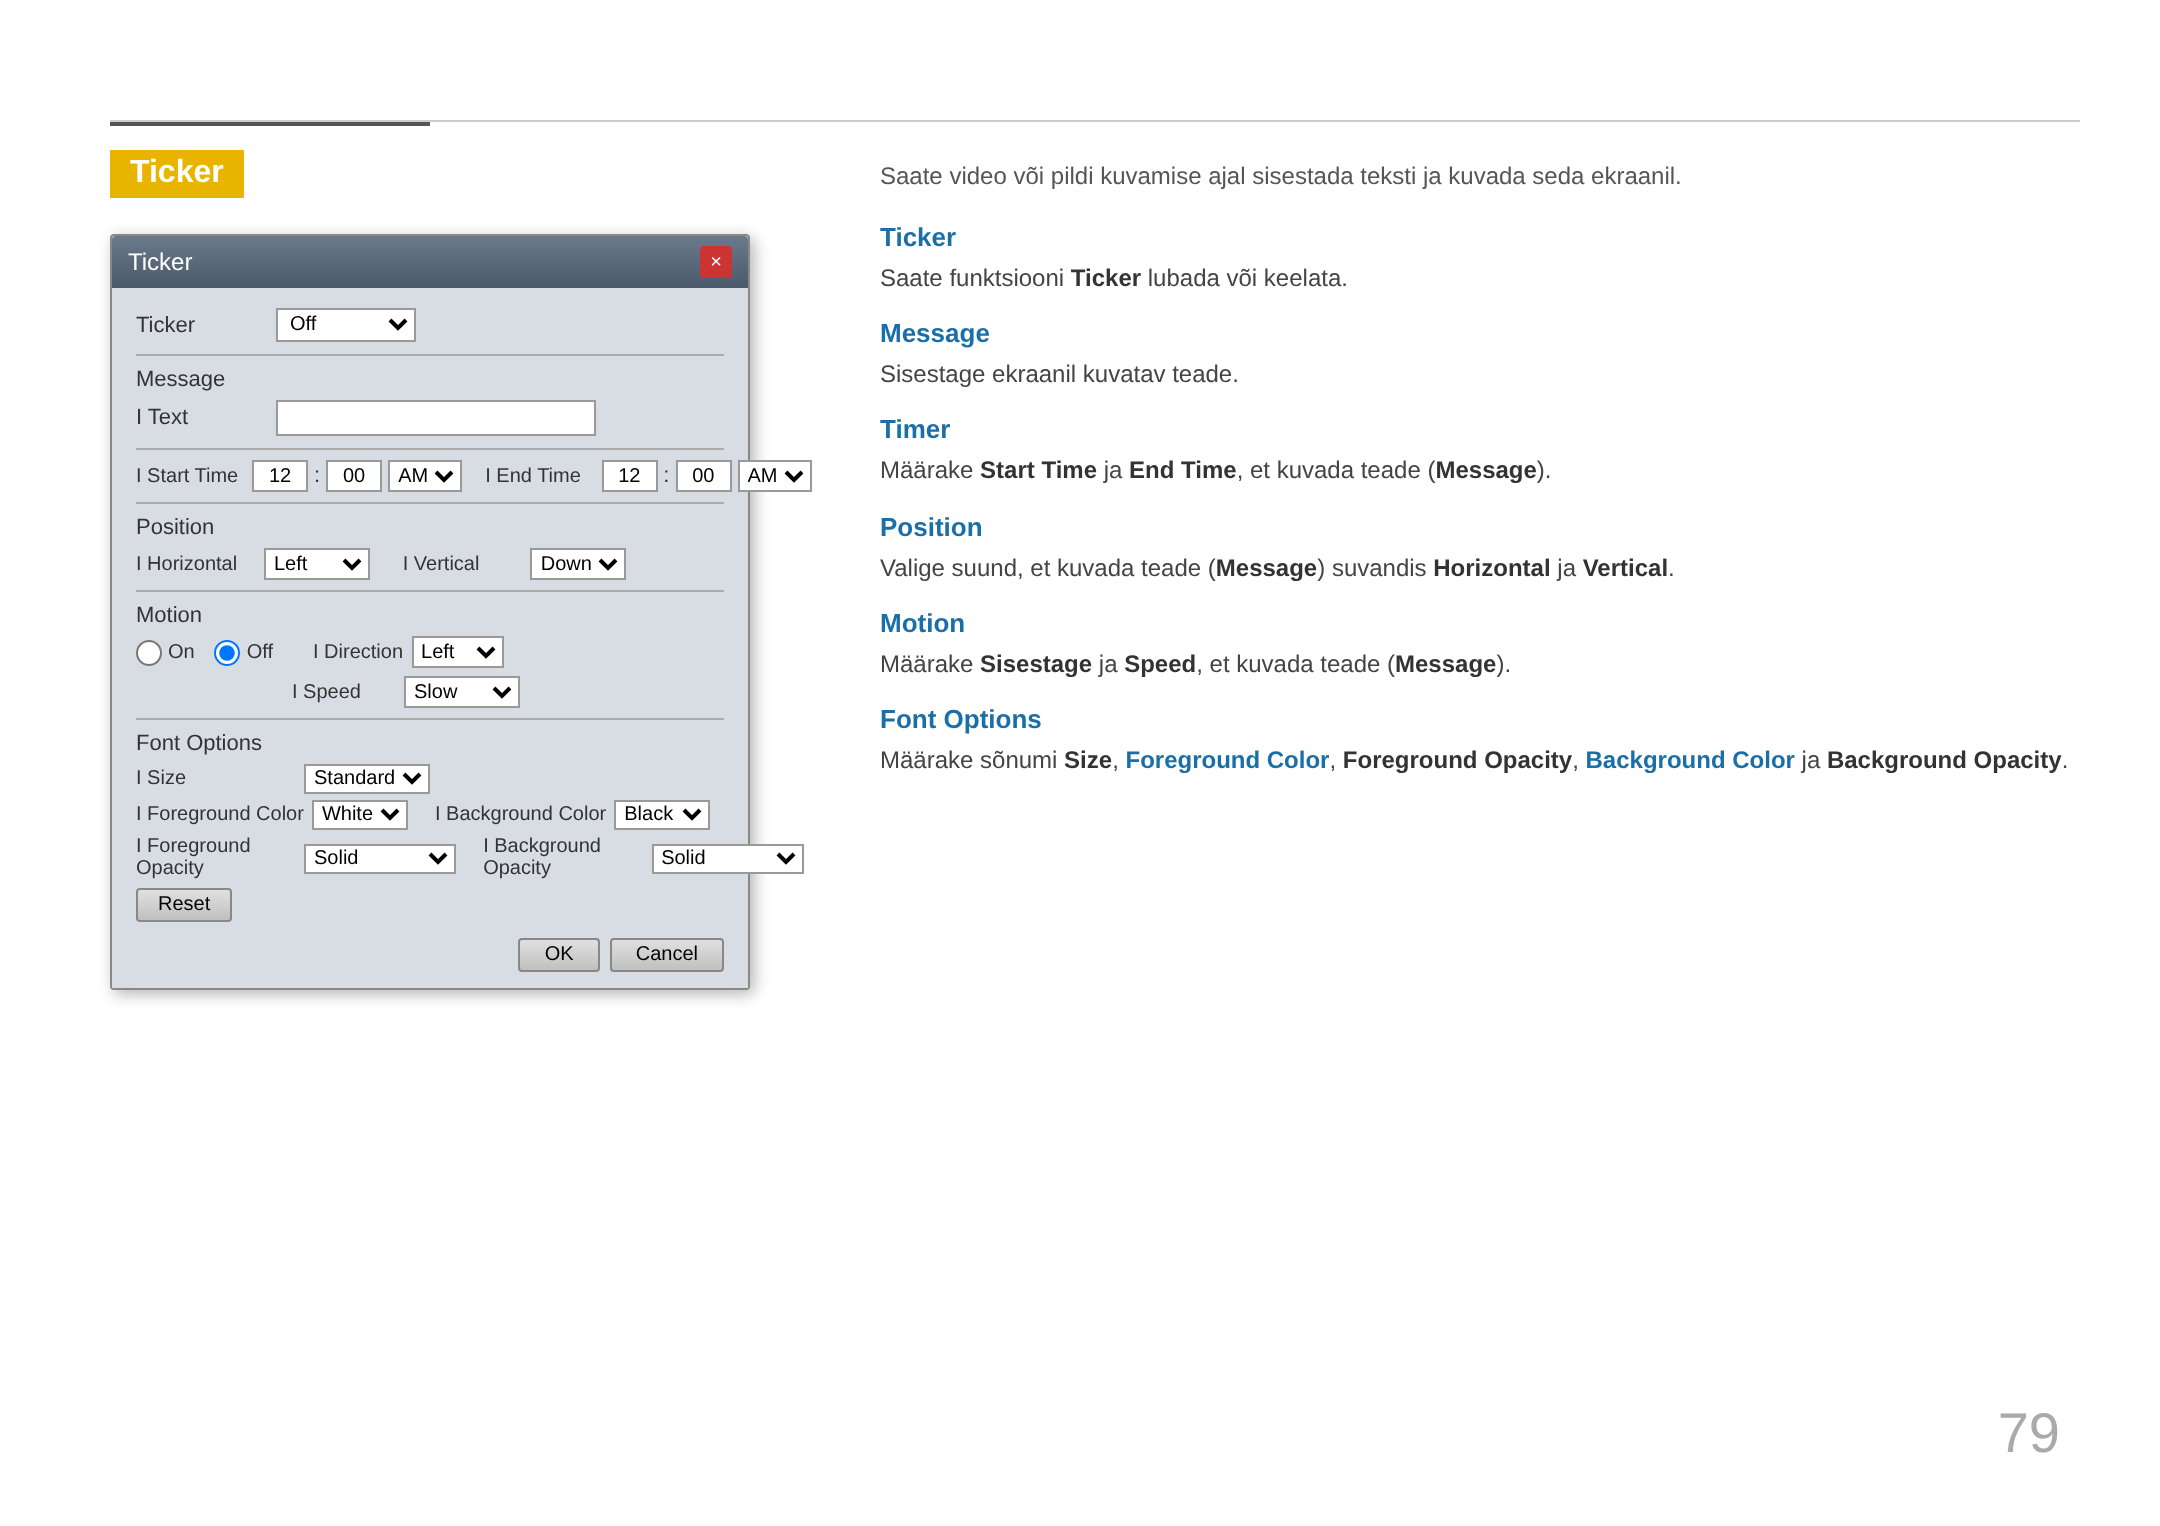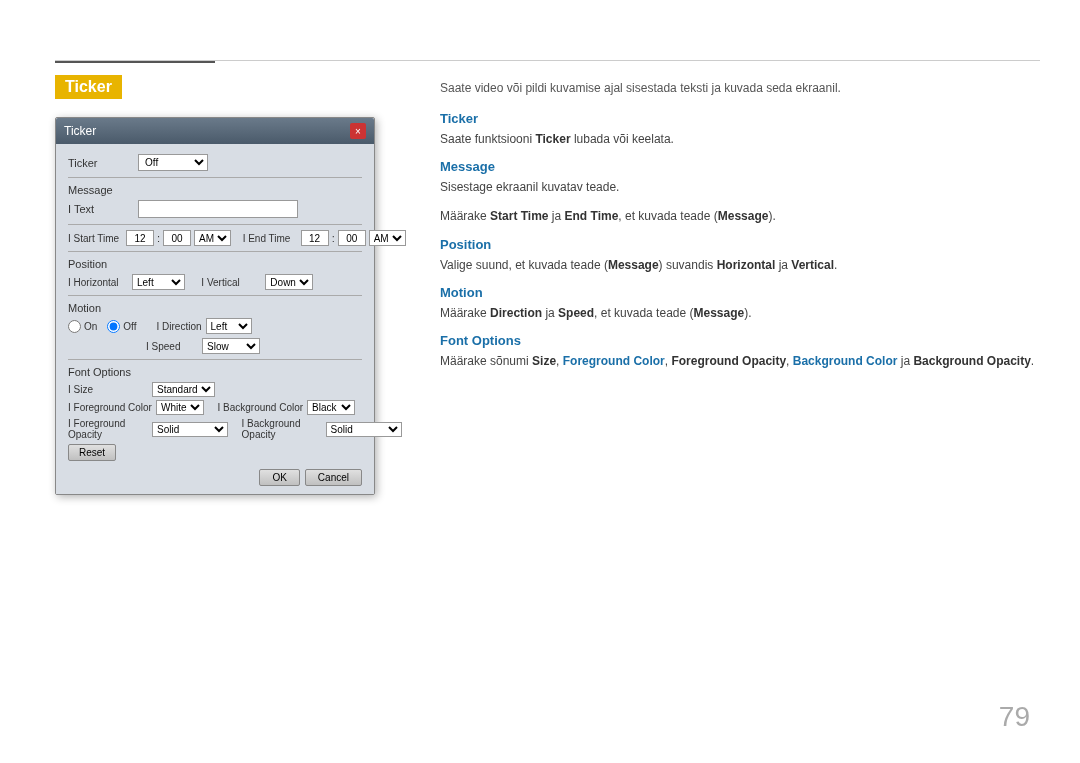--- a/index.html
+++ b/index.html
@@ -429,32 +429,33 @@
   <p class="intro-text">Saate video või pildi kuvamise ajal sisestada teksti ja kuvada seda ekraanil.</p>
 
   <div class="section-title">Ticker</div>
   <p class="section-body">
     Saate funktsiooni <b>Ticker</b> lubada või keelata.
   </p>
 
   <div class="section-title">Message</div>
   <p class="section-body">Sisestage ekraanil kuvatav teade.</p>
 
+  <div class="section-title">Timer</div>
   <p class="section-body">
     Määrake <b>Start Time</b> ja <b>End Time</b>, et kuvada teade (<b>Message</b>).
   </p>
 
   <div class="section-title">Position</div>
   <p class="section-body">
     Valige suund, et kuvada teade (<b>Message</b>) suvandis <b>Horizontal</b> ja <b>Vertical</b>.
   </p>
 
   <div class="section-title">Motion</div>
   <p class="section-body">
-    Määrake <b>Direction</b> ja <b>Speed</b>, et kuvada teade (<b>Message</b>).
+    Määrake <b>Sisestage</b> ja <b>Speed</b>, et kuvada teade (<b>Message</b>).
   </p>
 
   <div class="section-title">Font Options</div>
   <p class="section-body">
     Määrake sõnumi <b>Size</b>, <span style="color:#1a6fa8; font-weight:bold;">Foreground Color</span>, <b>Foreground Opacity</b>, <span style="color:#1a6fa8; font-weight:bold;">Background Color</span> ja <b>Background Opacity</b>.
   </p>
 
 </div>
 
 </body></html>

